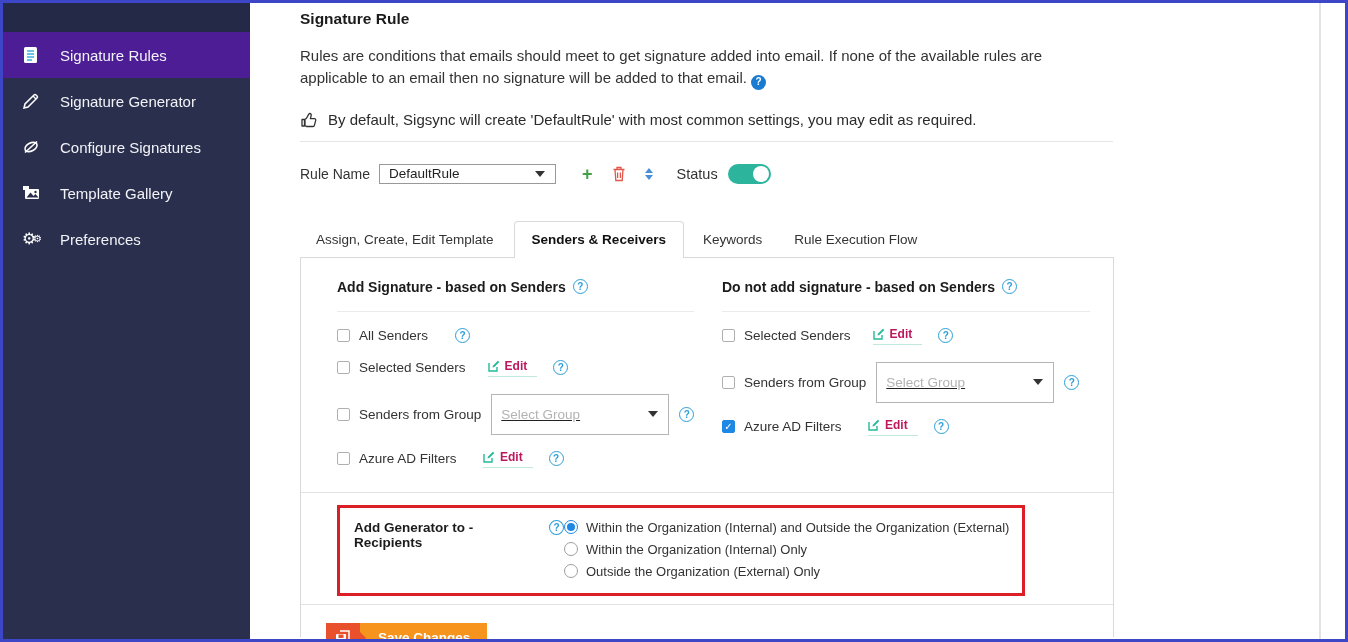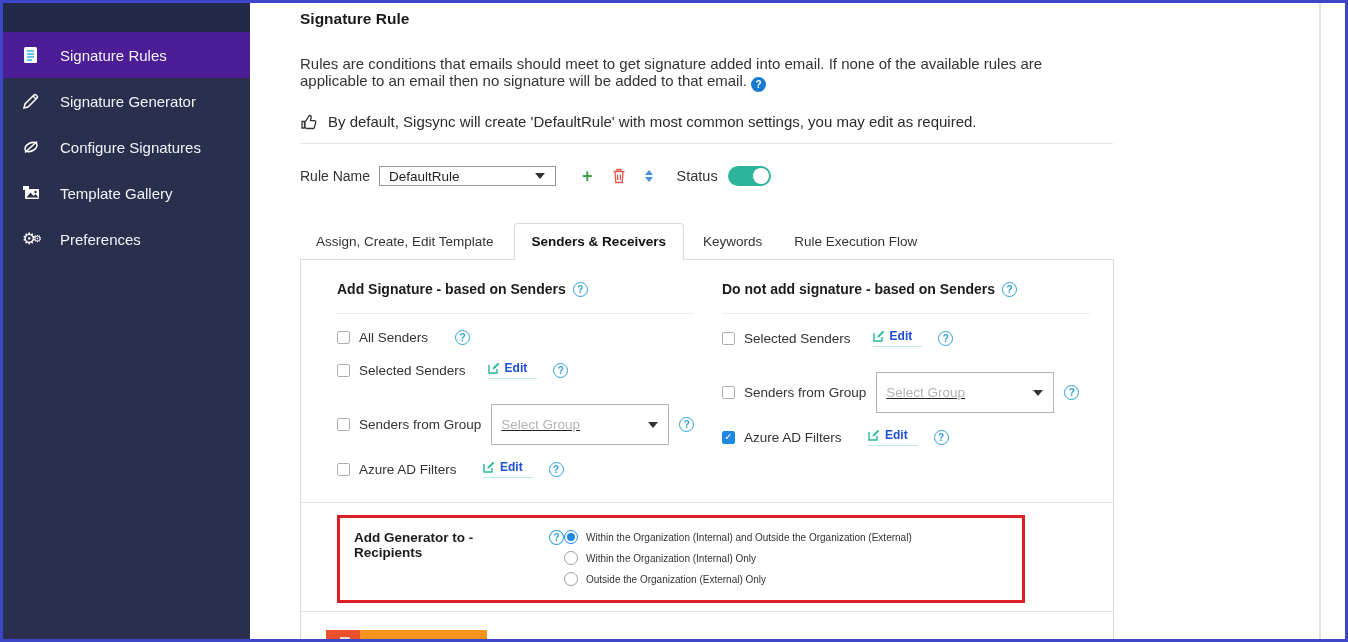--- a/index.html
+++ b/index.html
@@ -20,21 +20,21 @@
     color: #f2f3f7; font-size: 15px; cursor: pointer;
   }
   .nav-item.active { background: #4c1d95; }
   .nav-icon { width: 24px; height: 18px; margin-right: 14px; display: inline-flex; align-items: center; }
   .nav-icon svg { display: block; }
   .gear-glyph { font-family: "DejaVu Sans", sans-serif; color:#fff; font-size: 16px; line-height: 16px; }
   .gear-glyph .small { font-size: 10px; vertical-align: top; margin-left: -3px; }
   
   .main { position: absolute; left: 247px; top: 0; right: 0; bottom: 0; padding-left: 50px; border-radius: 25px; }
   .page-title { font-size: 15.5px; font-weight: bold; color: #1b1b1b; margin-top: 7px; }
-  .desc { margin-top: 27px; width: 800px; font-size: 15px; line-height: 17px; color: #333; }
+  .desc { margin-top: 17px; width: 800px; font-size: 15px; line-height: 22px; color: #333; }
   .help {
     display: inline-flex; align-items: center; justify-content: center;
     width: 15px; height: 15px; border-radius: 50%;
     font-size: 10px; font-weight: bold; vertical-align: -2px; cursor: pointer;
   }
   .help.filled { background: #187bd1; color: #fff; }
   .help.outline { border: 1px solid #2d9fd8; color: #2d9fd8; background:#fff; }
   .tip { margin-top: 20px; display: flex; align-items: center; gap: 9px; font-size: 15px; color: #2b2b2b; }
   .rule-line { border: 0; border-top: 1px solid #e5e5e5; width: 813px; margin-top: 12px; }
   
@@ -72,46 +72,46 @@
     height: 380px; padding: 21px 26px 0 36px; position: relative; z-index: 1; background:#fff;
   }
   .columns { display: flex; }
   .col-left { width: 385px; flex: none; }
   .col-right { flex: 1; }
   .col-head { display: flex; align-items: center; gap: 7px; padding-bottom: 16px; border-bottom: 1px solid #eaeaea; }
   .col-left .col-head { width: 357px; }
   .col-right .col-head { width: 368px; }
   .col-title { font-size: 14px; font-weight: bold; color: #1b1b1b; }
   .chk-row { display: flex; align-items: center; margin-top: 15px; min-height: 17px; }
-  .chk-row.has-select { margin-top: 25px; }
+  .chk-row.has-select { margin-top: 17px; }
   .checkbox {
     width: 13px; height: 13px; border: 1px solid #b0b0b0; border-radius: 2px;
     background: #fff; flex: none; cursor: pointer; display: inline-flex; align-items: center; justify-content: center;
   }
   .checkbox.checked { background: #1e88e5; border-color: #1e88e5; color: #fff; font-size: 10px; line-height: 1; font-family: "DejaVu Sans", sans-serif; }
   .chk-label { font-size: 13.5px; color: #333; margin-left: 9px; }
   .edit-link {
     display: inline-flex; align-items: center; gap: 5px; margin-left: 22px;
-    color: #1d4ed8; font-size: 12px; font-weight: bold; cursor: pointer;
+    color: #be185d; font-size: 12px; font-weight: bold; cursor: pointer;
     border-bottom: 1px solid #bfe9df; padding: 0 10px 3px 0;
   }
   .chk-row .help { margin-left: 16px; }
   .group-select { width: 178px; height: 41px; margin-left: 10px; border-color: #b5b5b5; text-decoration: underline; }
   .group-select .ph { color: #b3b3b3; font-size: 13.5px; }
   .wide-rule { border: 0; border-top: 1px solid #e3e3e3; margin: 24px 0 0 -36px; width: 812px; }
   .wide-rule.below-box { margin-top: 8px; }
   
   .recipients-box {
     margin-top: 12px; width: 688px; border: 3px solid #dc1f26;
     padding: 12px 10px 14px 14px; display: flex;
   }
   .rec-label { display: flex; align-items: flex-start; gap: 7px; width: 210px; flex: none; }
   .rec-label-text { font-size: 13.5px; font-weight: bold; color: #1b1b1b; }
   .rec-options { display: flex; flex-direction: column; gap: 7px; }
-  .radio-row { display: flex; align-items: center; gap: 8px; font-size: 10px; color: #333; }
+  .radio-row { display: flex; align-items: center; gap: 8px; font-size: 13px; color: #333; }
   .radio { width: 14px; height: 14px; border-radius: 50%; border: 1px solid #9e9e9e; background: #fff; flex: none; cursor: pointer; position: relative; }
   .radio.selected { border-color: #1e88e5; }
   .radio.selected::after { content:""; position:absolute; left:2px; top:2px; width:8px; height:8px; border-radius:50%; background:#1e88e5; }
   
   .save-row { margin-top: 18px; }
   .save-btn {
     display: inline-flex; align-items: center; height: 30px; border: none; cursor: pointer;
     background: #f7941e; padding: 0; margin-left: -11px; font-family: inherit;
   }
   .save-ico {

